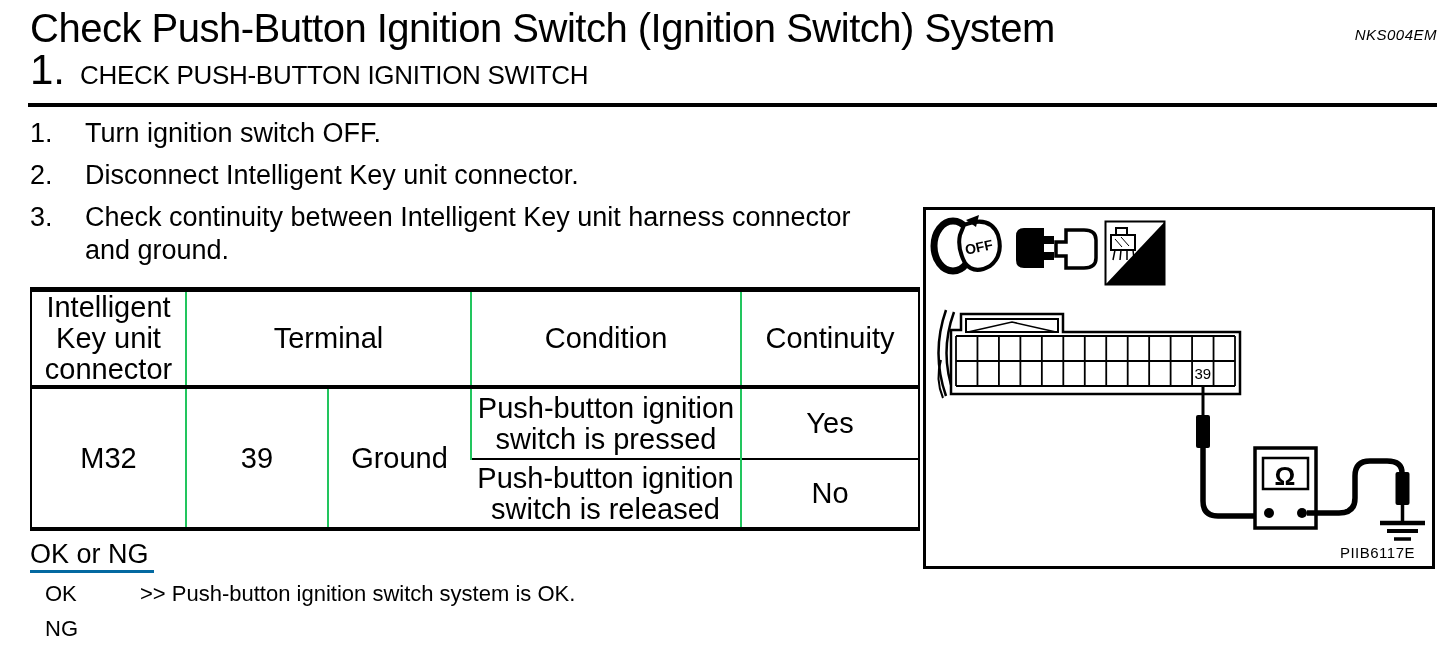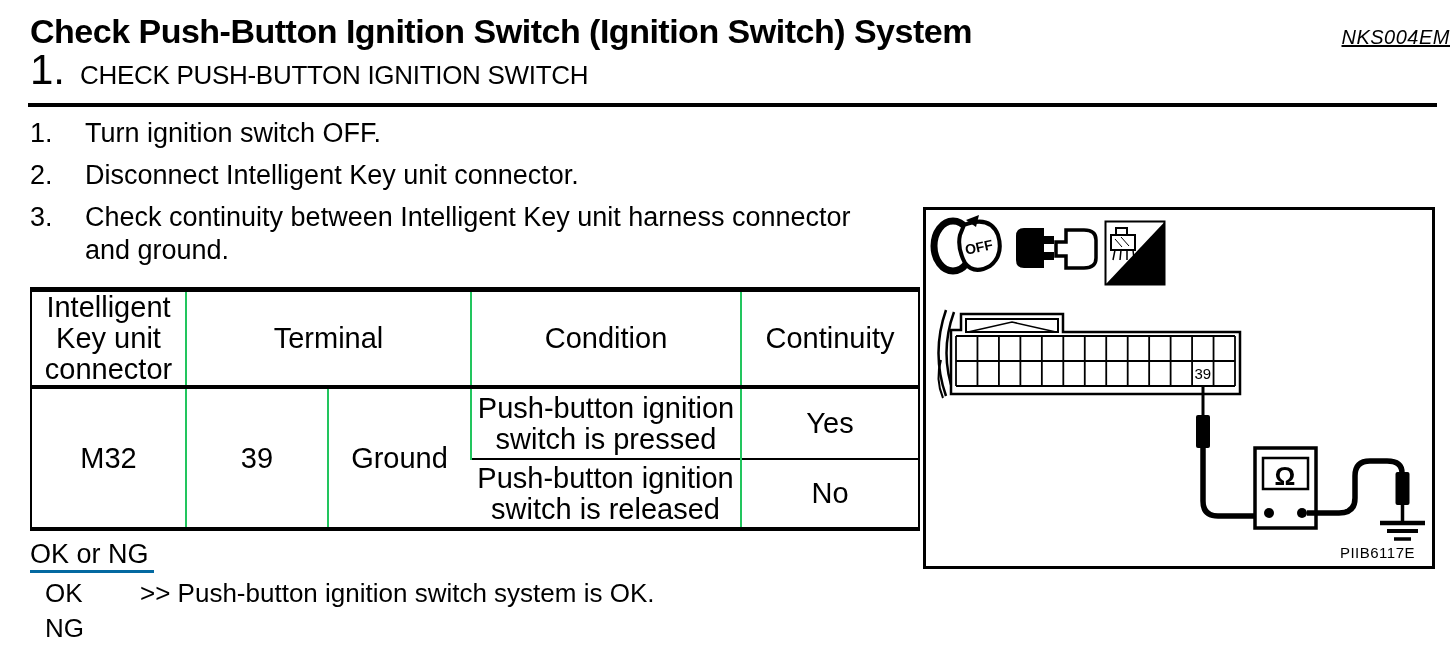--- a/index.html
+++ b/index.html
@@ -1,27 +1,26 @@
 <!DOCTYPE html>
 <html><head>
 <meta charset="utf-8">
 <style>
   html,body{margin:0;padding:0;background:#fff;}
   .page{
     position:relative;width:1456px;height:664px;background:#fff;color:#000;
     font-family:"Liberation Sans","DejaVu Sans",sans-serif;overflow:hidden;
   }
   .page-title{
-    position:absolute;left:30px;top:12px;font-size:34px;font-weight:bold;
+    position:absolute;left:30px;top:6px;font-size:40px;font-weight:normal;
     letter-spacing:-0.5px;white-space:nowrap;
   }
   .doc-code{
-    position:absolute;right:6px;top:26px;font-size:20px;font-style:italic;
+    position:absolute;right:19px;top:26px;font-size:15px;font-style:italic;
     letter-spacing:0.5px;
-    text-decoration:underline;
   }
   .step-heading{
     position:absolute;left:30px;top:46px;display:flex;align-items:baseline;gap:15px;
     white-space:nowrap;
   }
   .step-num{font-size:42px;font-weight:400;}
   .step-title{font-size:26px;font-weight:normal;letter-spacing:-0.3px;}
   .rule{position:absolute;left:28px;top:103px;width:1409px;height:4px;background:#000;}
   .instructions{position:absolute;left:30px;top:117px;width:880px;}
   .instr-row{display:flex;margin-bottom:9px;font-size:27px;line-height:33px;}
@@ -34,21 +33,21 @@
   .cont-table{border:2px solid #000;border-top:5px solid #000;border-bottom:4px solid #000;}
   .cont-table td{border-left:2px solid #22c55e;vertical-align:middle;line-height:31px;padding:0 4px;}
   .cont-table td:first-child{border-left:none;}
   .cont-table tr.head td{border-bottom:4px solid #000;height:93px;}
   .cont-table tr.body1 td{height:69px;}
   .cont-table tr.body2 td{height:67px;border-top:2px solid #000;}
   .okng{
     position:absolute;left:30px;top:540px;font-size:27px;line-height:29px;
     border-bottom:3px solid #0369a1;padding:0 5px 1px 0;
   }
-  .results{position:absolute;left:45px;top:578px;font-size:26px;}
+  .results{position:absolute;left:45px;top:578px;font-size:22px;}
   .result-row{display:flex;margin-bottom:4px;line-height:31px;}
   .result-label{width:95px;flex:0 0 95px;}
   .figure{
     position:absolute;left:923px;top:207px;width:506px;height:356px;
     border:3px solid #000;background:#fff;
   }
   .figure svg text{font-family:"Liberation Sans","DejaVu Sans",sans-serif;fill:#000;}
 </style>
 </head>
 <body>

